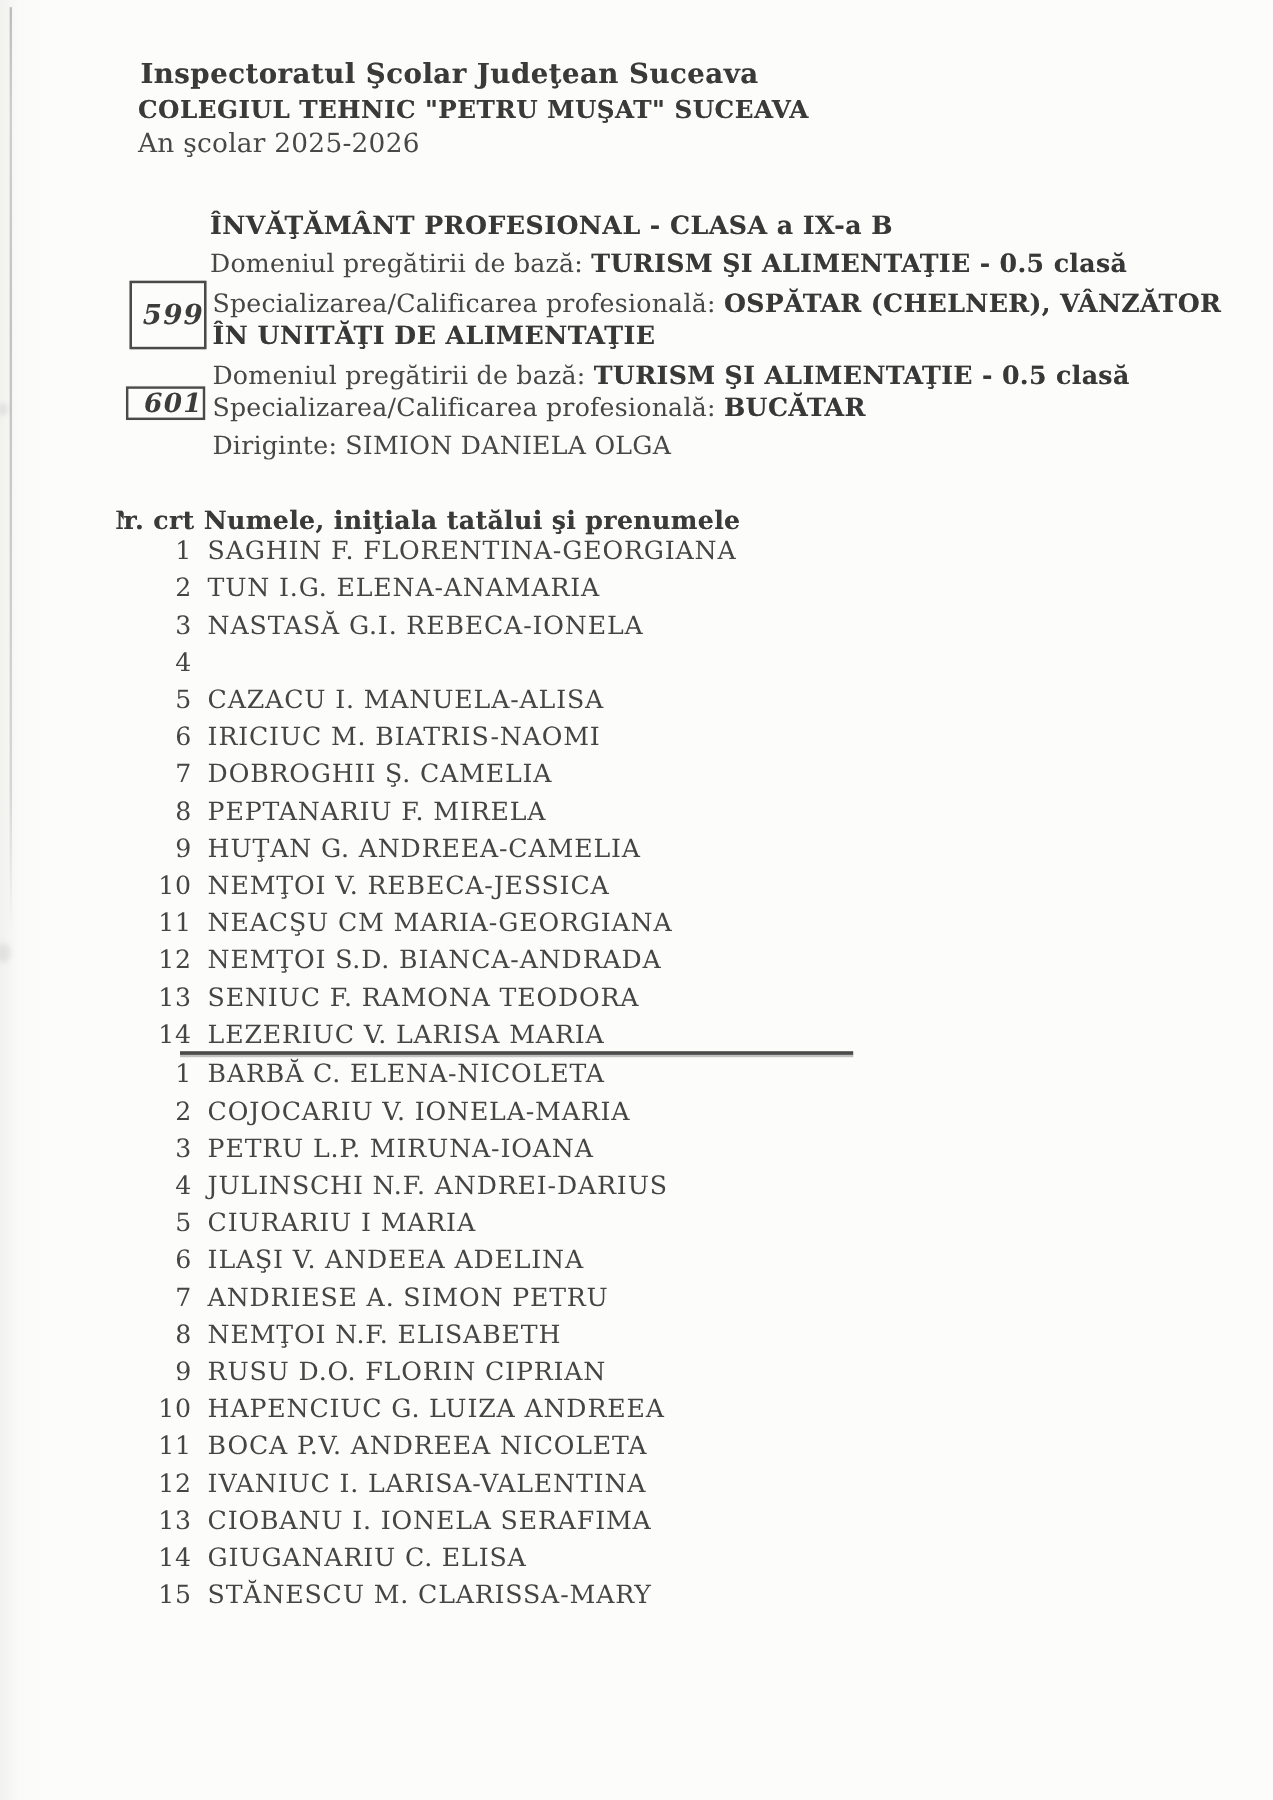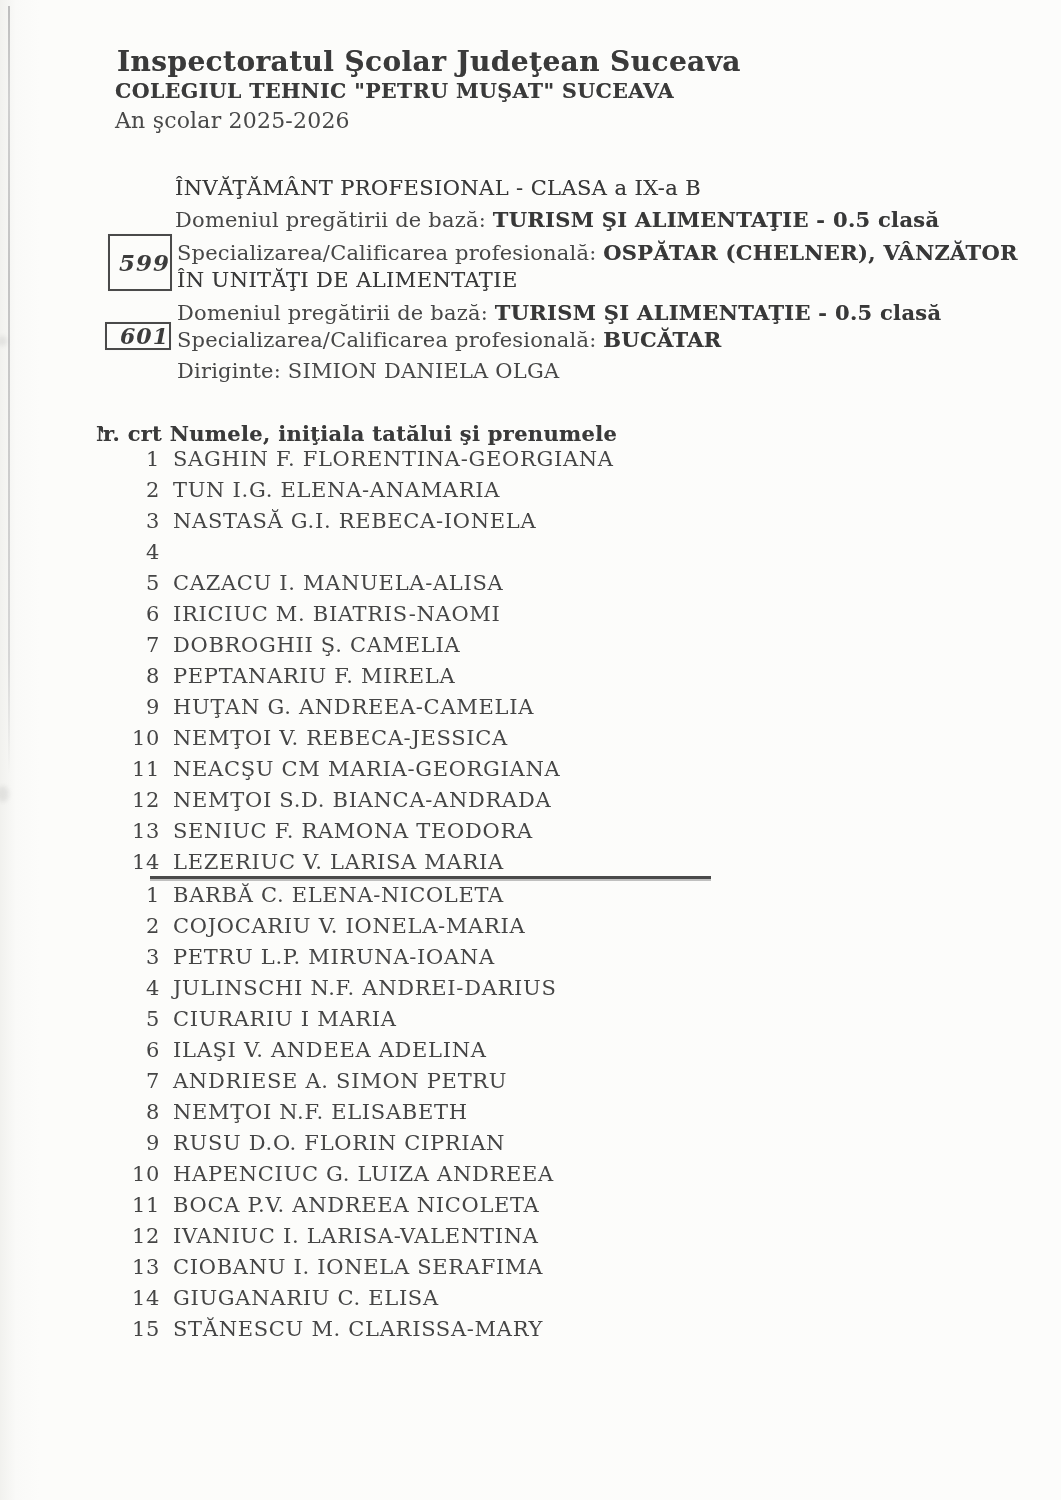--- a/index.html
+++ b/index.html
@@ -35,21 +35,21 @@
     border-radius: 50%;
     filter: blur(2px);
   }
   .smudge.s1 { left: -2px; top: 336px; width: 9px; height: 10px; }
   .smudge.s2 { left: -3px; top: 786px; width: 12px; height: 16px; }
 
   .abs { position: absolute; white-space: nowrap; }
 
   .inst {
     font-weight: bold;
-    font-size: 28px;
+    font-size: 23px;
     line-height: 26px;
     color: #3a3a3a;
     letter-spacing: 0.4px;
     text-shadow: 0 0 0.5px rgba(70,70,70,0.55);
   }
   .inst.year {
     font-weight: normal;
     font-size: 22px;
     color: #484848;
     letter-spacing: 0.2px;
@@ -62,21 +62,21 @@
     letter-spacing: 0.2px;
     color: #474747;
   }
   .pline b, .pline .bold {
     font-weight: bold;
     color: #383838;
     letter-spacing: 0.3px;
     text-shadow: 0 0 0.5px rgba(60,60,60,0.5);
   }
   .pline.allbold {
-    font-weight: normal;
+    font-weight: bold;
     color: #383838;
     letter-spacing: 0.4px;
     text-shadow: 0 0 0.5px rgba(60,60,60,0.5);
   }
 
   .code-box {
     position: absolute;
     border: 2px solid #4a4a4a;
     box-shadow: 0 0 0.5px rgba(70,70,70,0.6);
     text-align: right;

